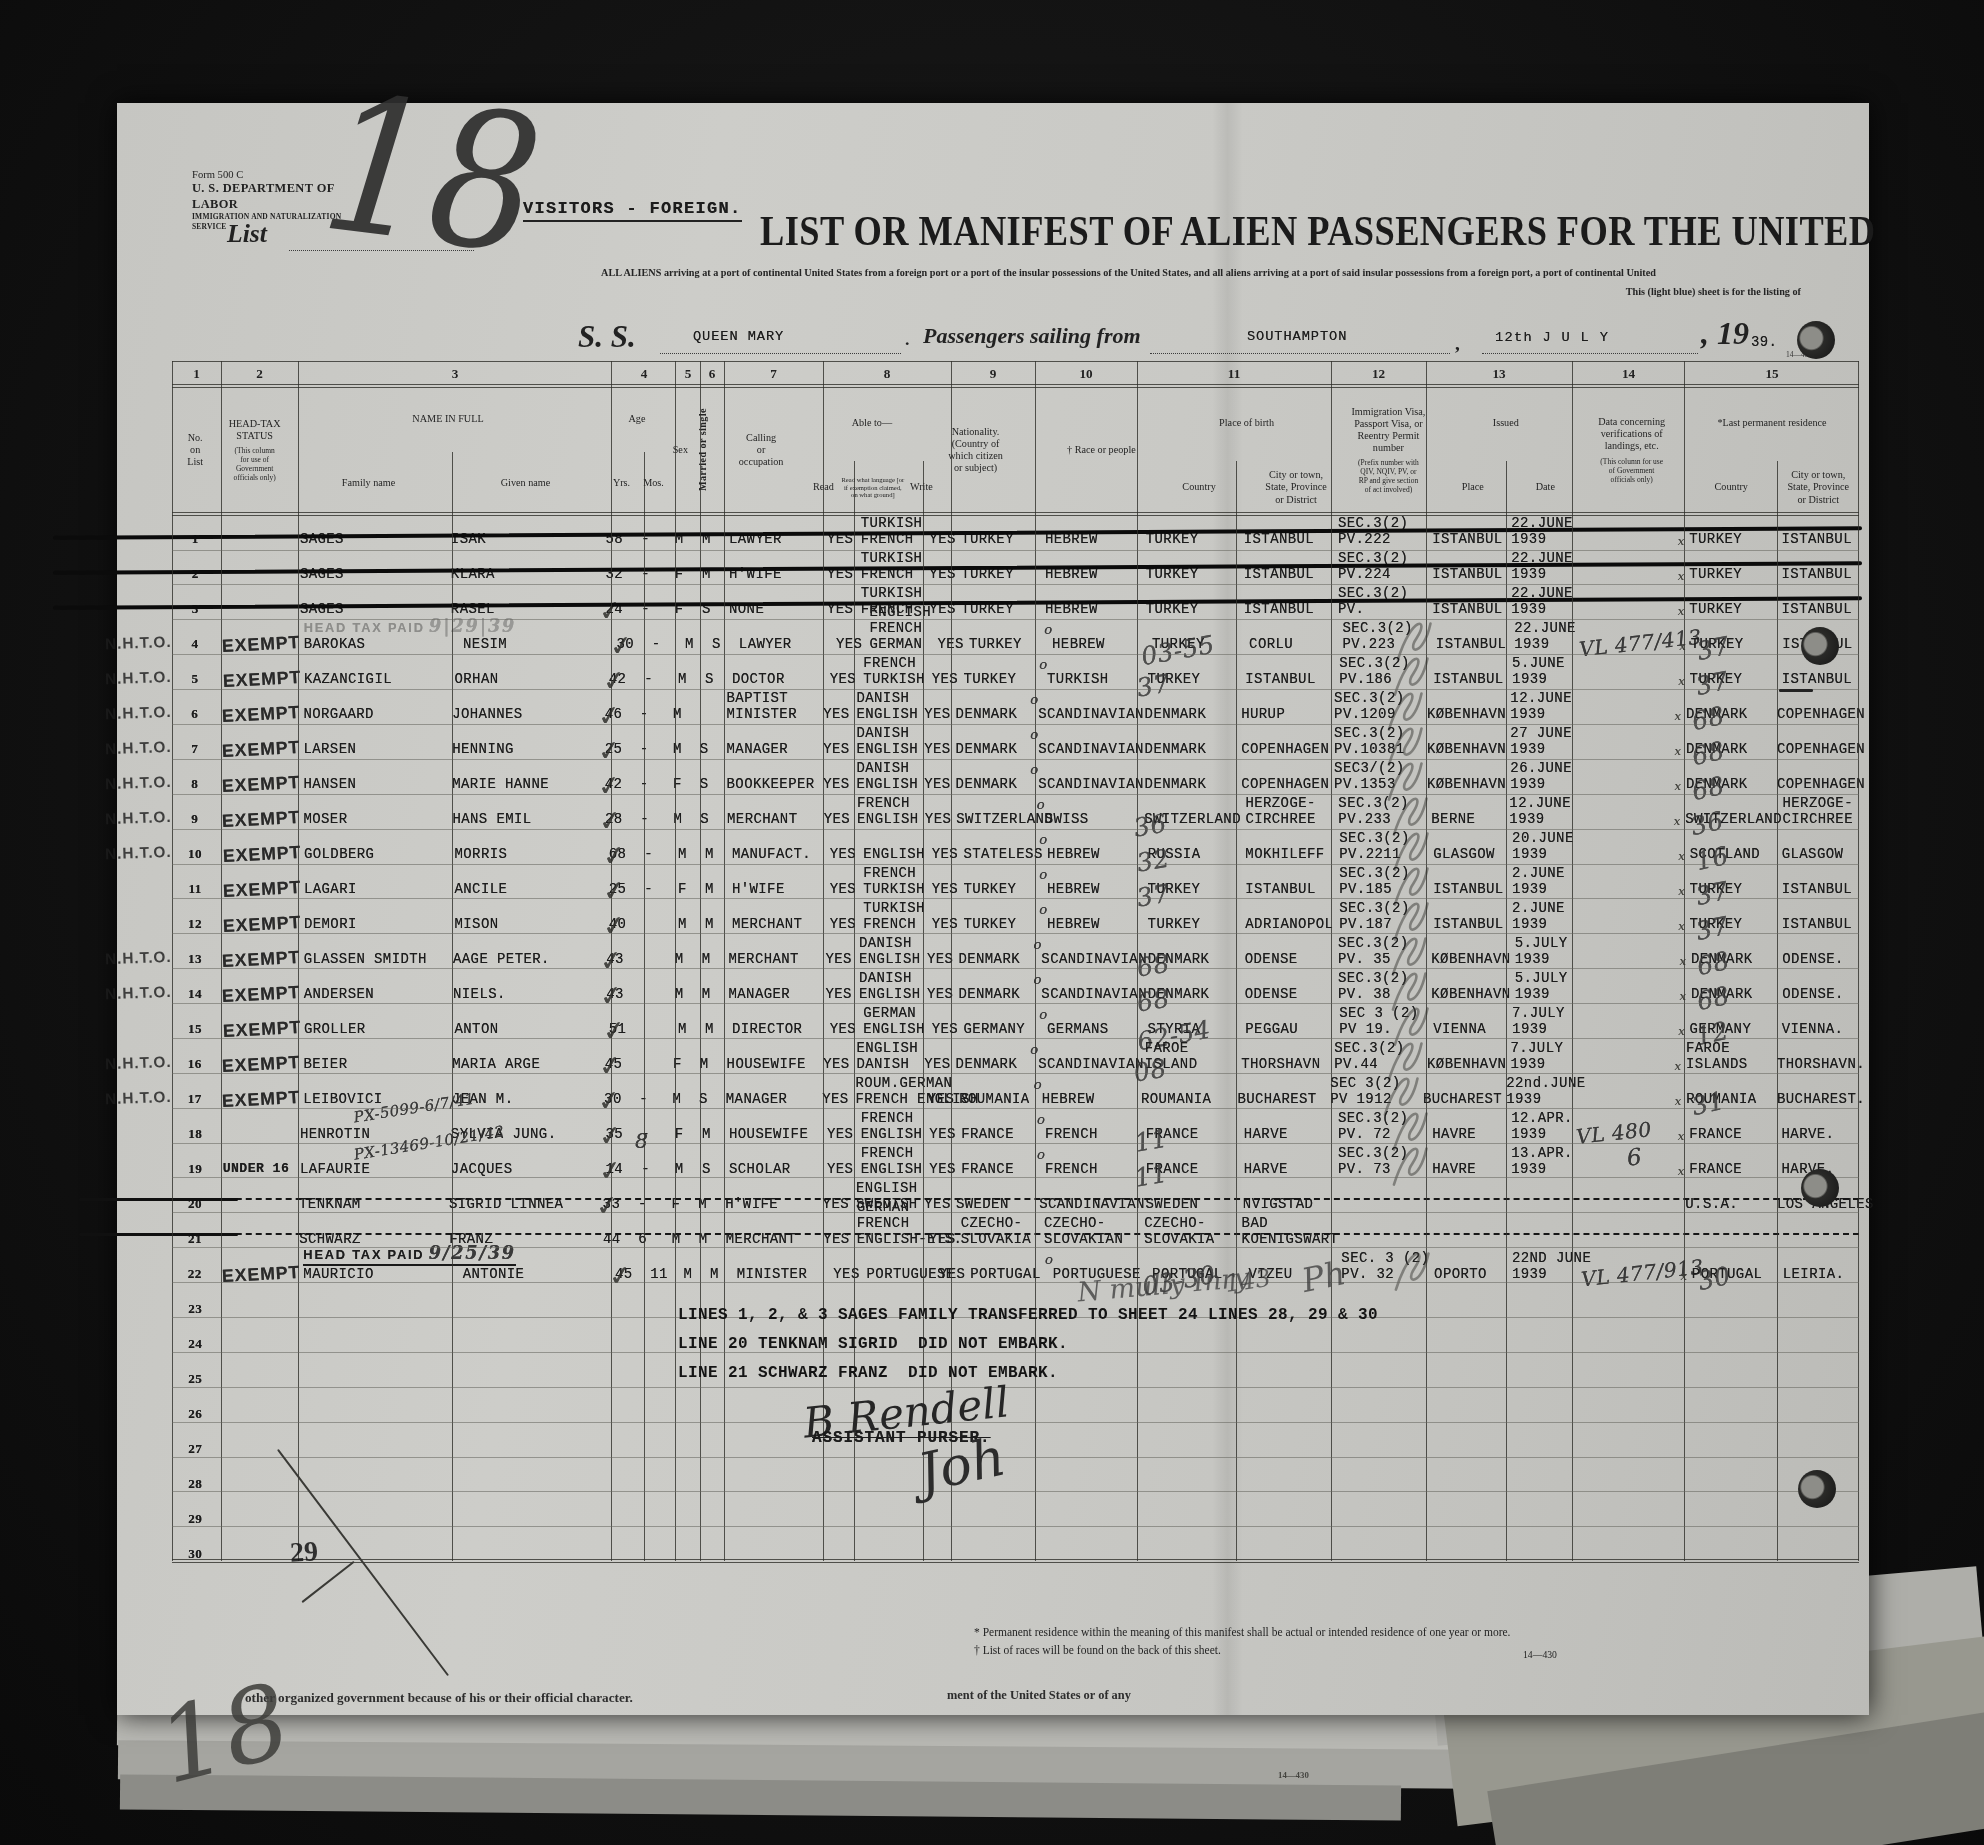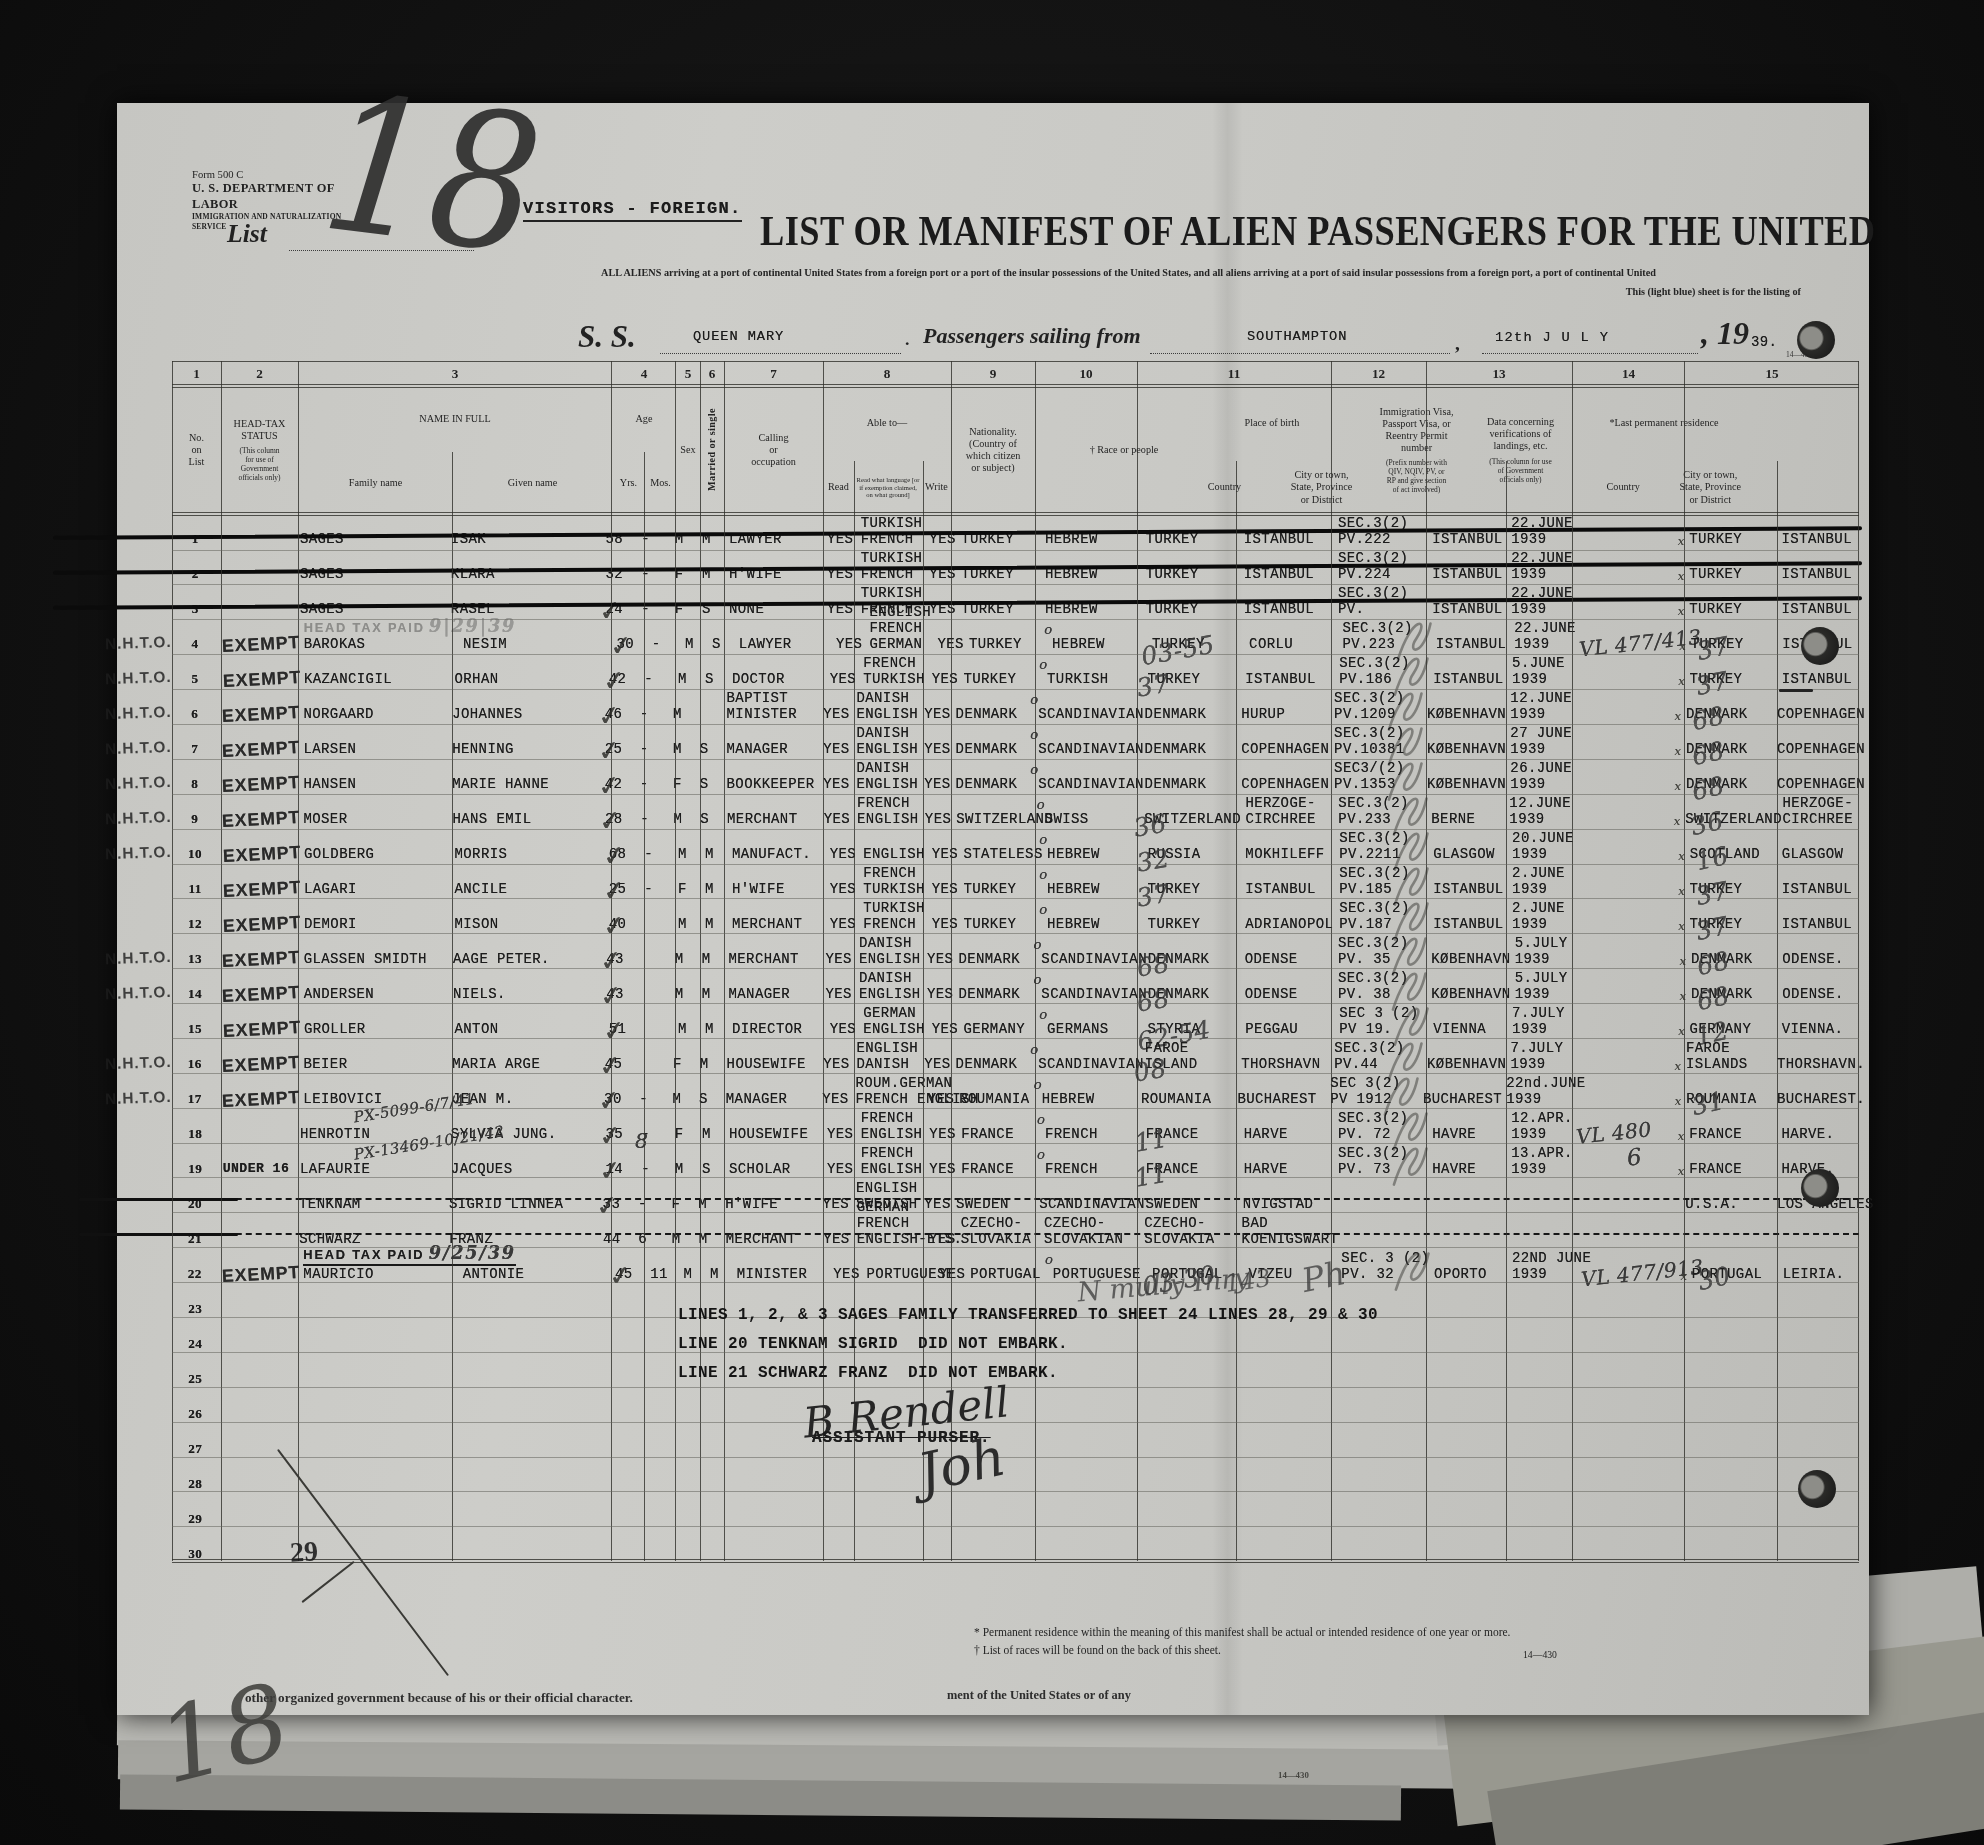--- a/index.html
+++ b/index.html
@@ -304,20 +304,33 @@
             <div class="gtop" style="height:100%">
               <div class="hl">Immigration Visa,
 Passport Visa, or
 Reentry Permit
 number<span class="hsmall">(Prefix number with
 QIV, NQIV, PV, or
 RP and give section
 of act involved)</span></div>
             </div>
           </div>
+          <div class="grp" style="width: 146px;">
+            <div class="gtop" style="height:75px">
+              <div class="hl">Issued</div>
+            </div>
+            <div class="gsubs" style="height:53px">
+              <div class="sub" style="width:79px">
+                <div class="hl">Place</div>
+              </div>
+              <div class="sub" style="width:66px">
+                <div class="hl">Date</div>
+              </div>
+            </div>
+          </div>
           <div class="grp" style="width: 113px;">
             <div class="gtop" style="height:100%">
               <div class="hl">Data concerning
 verifications of
 landings, etc.<span class="hsmall">(This column for use
 of Government
 officials only)</span></div>
             </div>
           </div>
           <div class="grp" style="width: 174px;">

